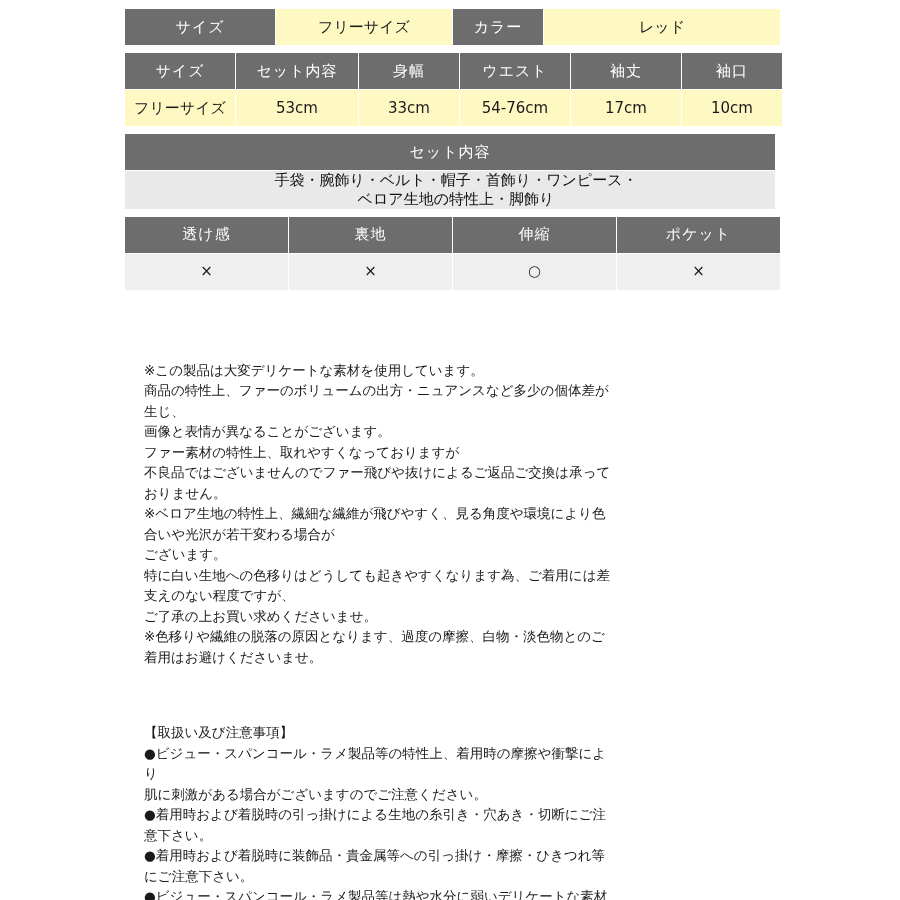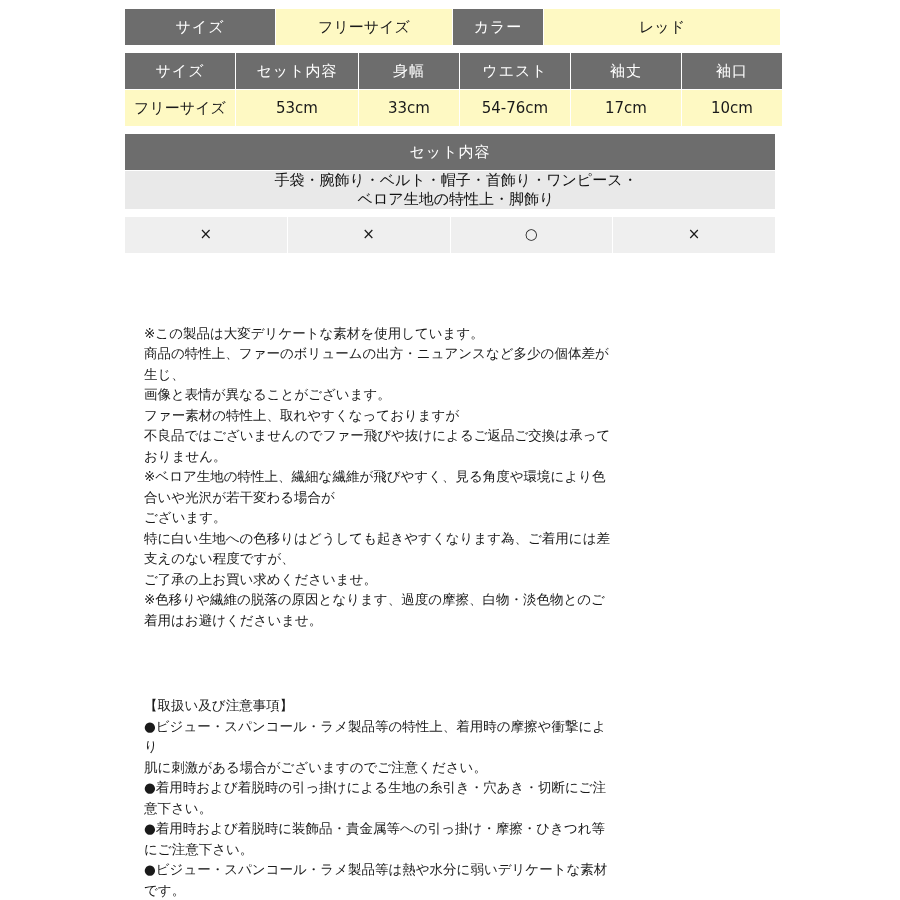--- a/index.html
+++ b/index.html
@@ -63,21 +63,21 @@
 
   .notes {
     margin-top: 28px;
     padding-left: 20px;
     font-size: 13.5px;
     line-height: 1.52;
     color: #1a1a1a;
     white-space: pre-wrap;
   }
   .notes-block {
-    margin-bottom: 24px;
+    margin-bottom: 14px;
   }
   .notes-block:last-child {
     margin-bottom: 0;
   }
   .nl {
     display: block;
     margin-left: 12px;
   }
 </style>
 </head>
@@ -134,20 +134,26 @@
       </tr>
     </tbody>
   </table>
 
   <div class="gap"></div>
 
 
   <table class="spec">
     <tbody>
       <tr>
+        <th class="hdr" style="width:163px">透け感</th>
+        <th class="hdr" style="width:163px">裏地</th>
+        <th class="hdr" style="width:163px">伸縮</th>
+        <th class="hdr" style="width:163px">ポケット</th>
+      </tr>
+      <tr>
         <td class="val-light">×</td>
         <td class="val-light">×</td>
         <td class="val-light">○</td>
         <td class="val-light">×</td>
       </tr>
     </tbody>
   </table>
 
   <div class="notes">
     <div class="notes-block">※この製品は大変デリケートな素材を使用しています。

